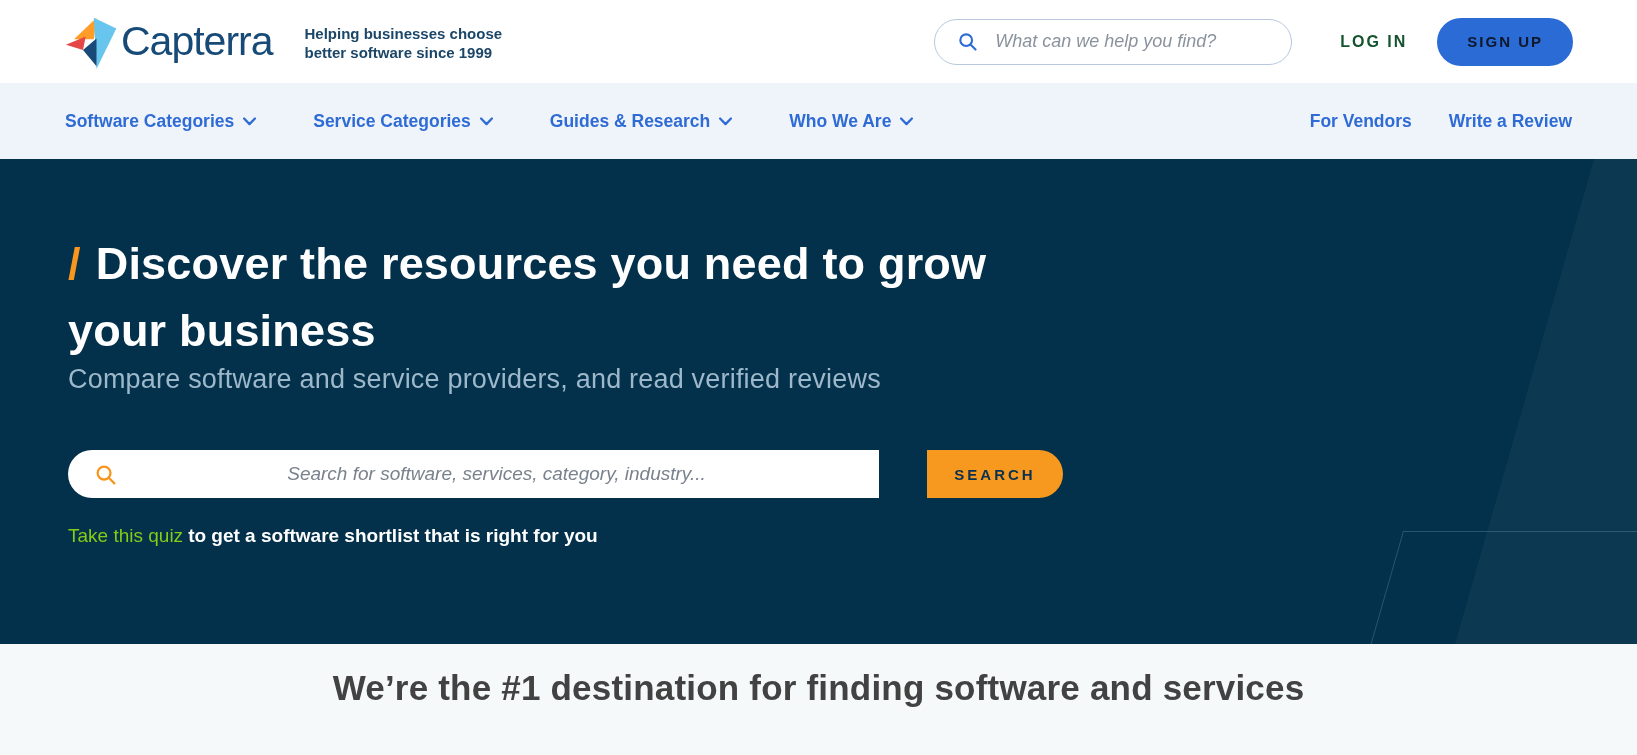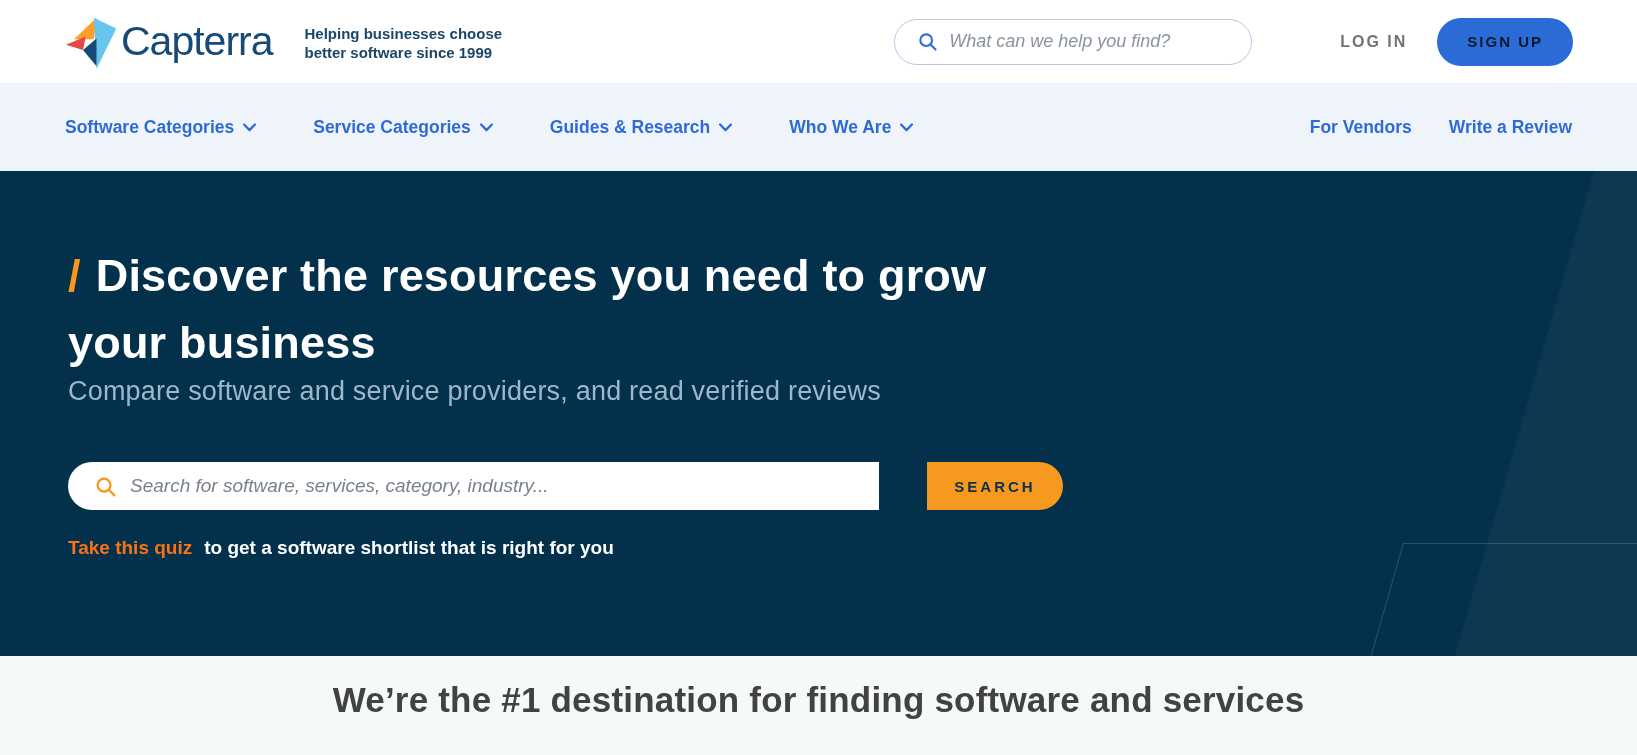--- a/index.html
+++ b/index.html
@@ -42,34 +42,34 @@
     border-radius: 23px;
     display: flex;
     align-items: center;
     padding: 0 16px 0 22px;
     background: #fff;
   }
   .hsearch svg { width: 21px; height: 21px; color: #2e6bd5; flex: 0 0 auto; }
   .hsearch input {
     border: none; outline: none;
     flex: 1;
-    margin-left: 11px;
+    margin-left: 17px;
     font-family: "Liberation Sans", sans-serif;
     font-style: italic;
     font-size: 18px;
     color: #6d7680;
     background: transparent;
   }
   .hsearch input::placeholder { color: #8a939d; opacity: 1; }
   .login {
-    margin-left: 88px;
+    margin-left: 48px;
     font-size: 16px;
     font-weight: 700;
     letter-spacing: 2px;
-    color: #737373;
+    color: #14532d;
     text-decoration: none;
     cursor: pointer;
     white-space: nowrap;
   }
   .signup {
     margin-left: 30px;
     border: none;
     background: #2a6bd6;
     color: #0f172a;
     font-family: "Liberation Sans", sans-serif;
@@ -78,21 +78,21 @@
     letter-spacing: 2px;
     padding: 0 30px;
     height: 48px;
     border-radius: 26px;
     cursor: pointer;
     white-space: nowrap;
   }
 
   
   .nav {
-    height: 88px;
+    height: 76px;
     background: #eff4fa;
     display: flex;
     align-items: center;
     padding: 0 65px;
   }
   .nav-left { display: flex; align-items: center; gap: 57px; }
   .nav-item {
     display: flex; align-items: center;
     font-size: 17.5px;
     font-weight: 700;
@@ -181,20 +181,21 @@
   }
   .searchbar input {
     border: none; outline: none;
     flex: 1;
     margin: 0 16px 0 13px;
     font-family: "Liberation Sans", sans-serif;
     font-style: italic;
     font-size: 19px;
     color: #5f6872;
     background: transparent;
+    text-align: center;
   }
   .searchbar input::placeholder { color: #79828c; opacity: 1; }
   .search-btn {
     width: 136px;
     border: none;
     background: #f8991f;
     color: #0a3150;
     font-family: "Liberation Sans", sans-serif;
     font-size: 15px;
     font-weight: 700;
@@ -203,25 +204,25 @@
     cursor: pointer;
     margin-left: 48px;
   }
   .quiz {
     margin-top: 27px;
     font-size: 19px;
     font-weight: 600;
     color: #ffffff;
   }
   .quiz a {
-    color: #f97316;
-    font-weight: 700;
+    color: #84cc16;
+    font-weight: 400;
     text-decoration: none;
     cursor: pointer;
-    margin-right: 12px;
+    margin-right: 5px;
   }
 
   
   .below {
     height: 115px;
     background: #f5f9fa;
     text-align: center;
     padding-top: 23px;
   }
   .below h2 {

